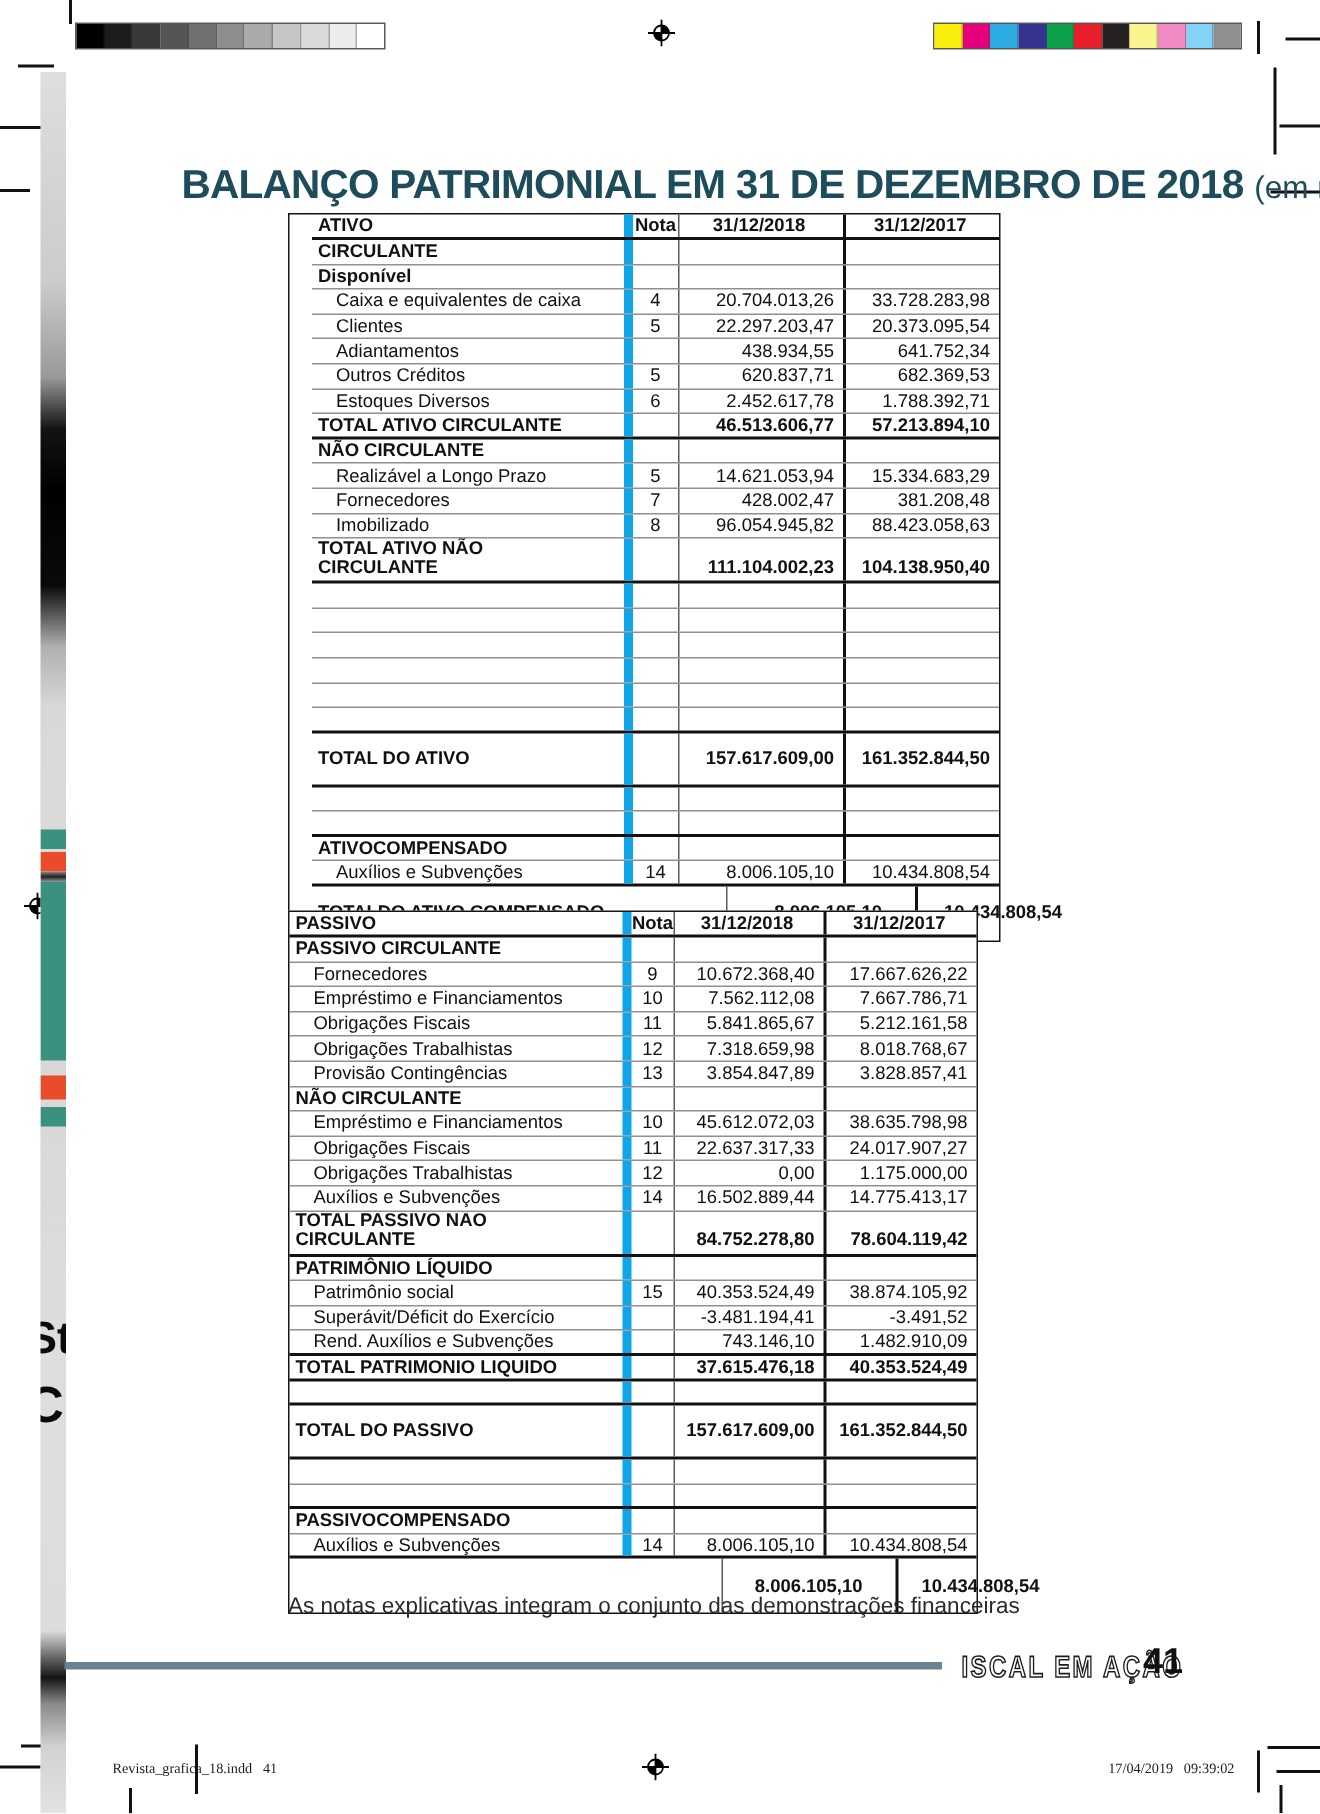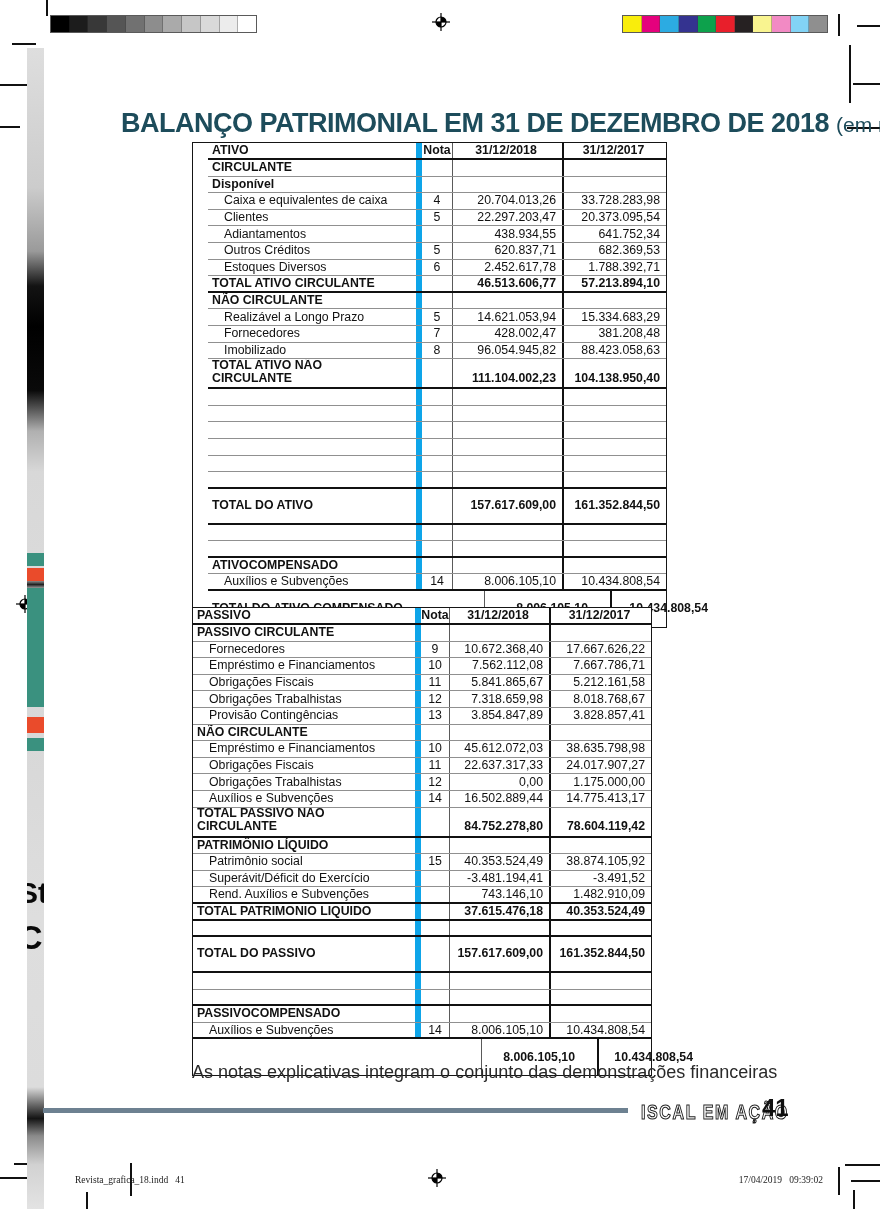--- a/index.html
+++ b/index.html
@@ -71,21 +71,21 @@
   .cell-v2 { justify-content:flex-end; border-left:2px solid #111; padding-right:6px; }
   .t-header .c { font-weight:bold; }
   .t-header .cell-v1, .t-header .cell-v2 { justify-content:center; }
   .t-section .cell-label,
   .t-total .cell-label, .t-total .cell-v1, .t-total .cell-v2,
   .t-grand .cell-label, .t-grand .cell-v1, .t-grand .cell-v2 { font-weight:bold; }
   .tall .c { align-items:flex-end; padding-bottom:2px; }
   .merged .cell-label { grid-column:1 / 3; }
 
   
-  #footnote { position:absolute; left:192px; top:1062px; font-size:18px; color:#2a2a2a; }
+  #footnote { position:absolute; left:192px; top:1062px; font-size:15px; color:#2a2a2a; }
 
   
   #footer-rule { position:absolute; left:43px; top:1108px; width:585px; height:5px; }
   #brand { position:absolute; left:641px; top:1101px; font-size:20px; font-weight:bold;
            letter-spacing:2px; color:transparent; -webkit-text-stroke:1.1px #1c1c1c;
            transform:scaleX(.8); transform-origin:left center; white-space:nowrap; }
   #page-num { position:absolute; left:762px; top:1094px; font-size:24px; font-weight:bold; color:#101010; }
 
   
   .slug { position:absolute; top:1175px; font-family:"Liberation Serif", serif;

